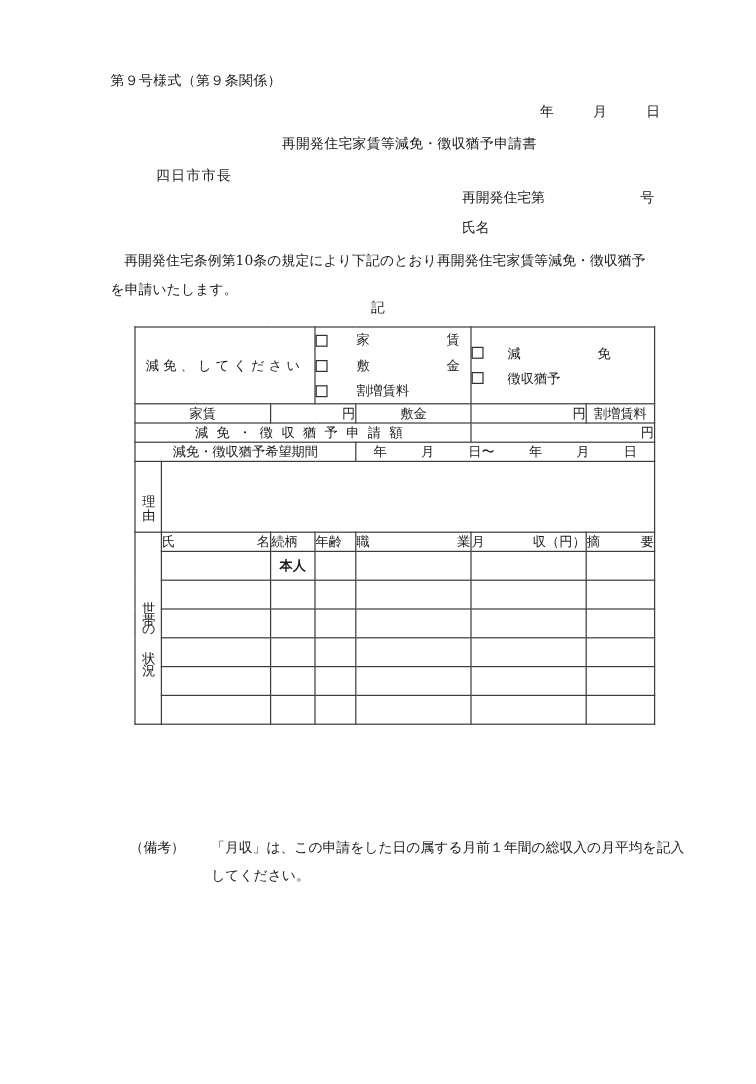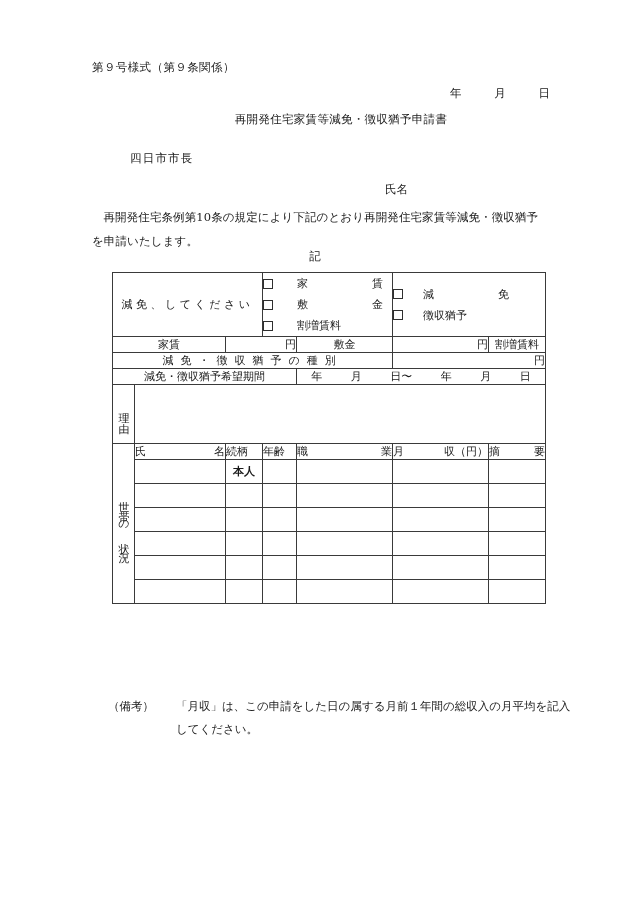--- a/index.html
+++ b/index.html
@@ -54,21 +54,20 @@
     letter-spacing: 0.3px;
     padding-left: 26px;
   }
 
   .addressee {
     position: absolute;
     left: 130px;
     top: 139px;
     font-size: 11.5px;
     letter-spacing: 1.2px;
-    margin-top: 12px;
   }
 
   .applicant-no {
     position: absolute;
     left: 385px;
     top: 157px;
     font-size: 11.5px;
     width: 160px;
     display: flex;
     justify-content: space-between;
@@ -242,20 +241,24 @@
   <div class="date-line">
     <span>年</span>
     <span>月</span>
     <span>日</span>
   </div>
 
   <div class="doc-title">再開発住宅家賃等減免・徴収猶予申請書</div>
 
   <div class="addressee">四日市市長</div>
 
+  <div class="applicant-no">
+    <span>再開発住宅第</span>
+    <span>号</span>
+  </div>
 
   <div class="applicant-name">氏名</div>
 
   <div class="body-para">再開発住宅条例第10条の規定により下記のとおり再開発住宅家賃等減免・徴収猶予を申請いたします。</div>
 
   <div class="ki-mark">記</div>
 
   <table class="form-table">
     <colgroup>
       <col style="width:22px">
@@ -298,21 +301,21 @@
 
       <tr>
         <td colspan="2" class="money-label">家賃</td>
         <td colspan="2" class="money-field">円</td>
         <td class="money-label">敷金</td>
         <td class="money-field">円</td>
         <td class="money-label">割増賃料</td>
       </tr>
 
       <tr>
-        <td colspan="5" class="apply-amount-label">減免・徴収猶予の種別</td>
+        <td colspan="5" class="apply-amount-label">減免・徴収猶予申請額</td>
         <td colspan="2" class="money-field">円</td>
       </tr>
 
       <tr>
         <td colspan="4" class="period-label">減免・徴収猶予希望期間</td>
         <td colspan="3" class="period-field">
           <div class="period-inner">
             <span>年</span>
             <span>月</span>
             <span>日〜</span>

